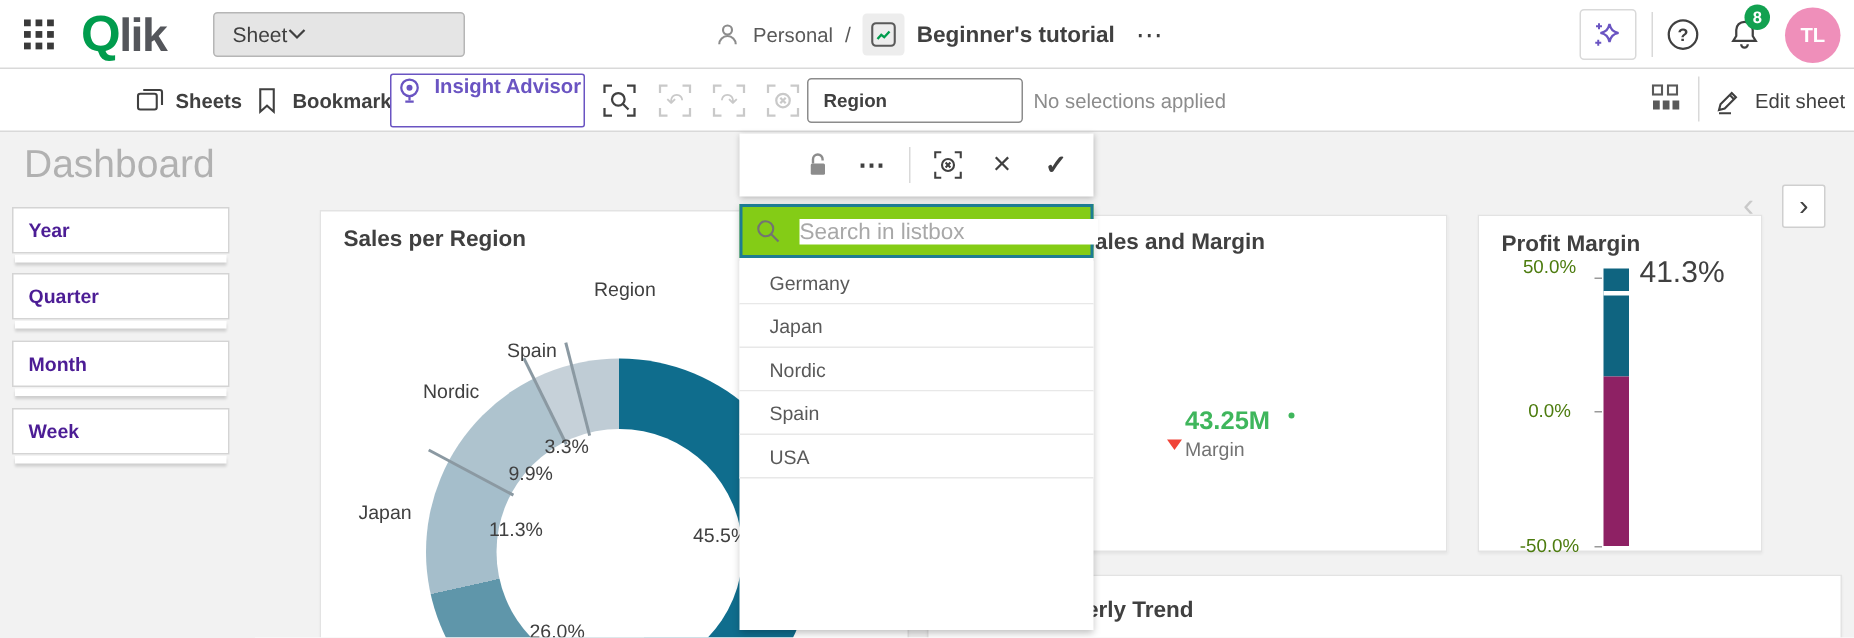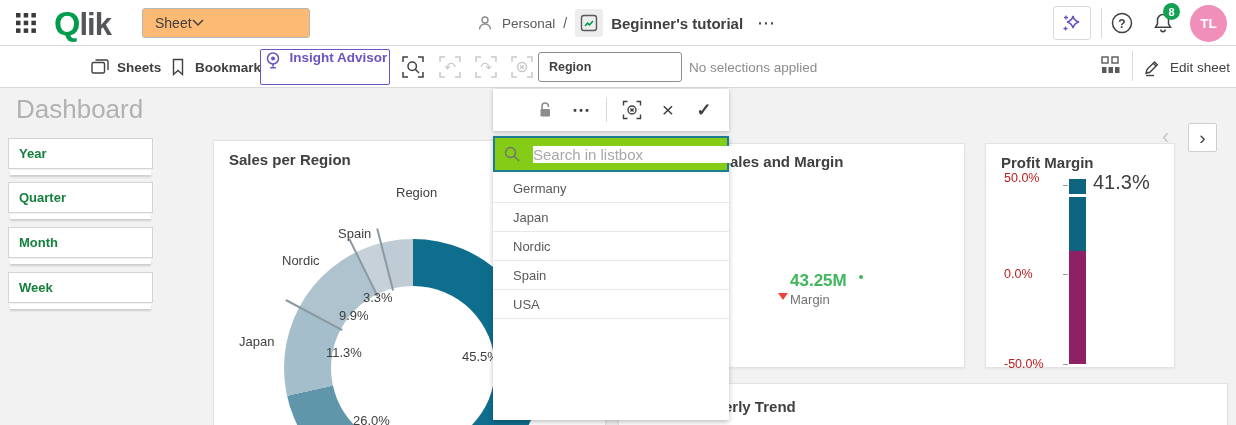--- a/index.html
+++ b/index.html
@@ -6,21 +6,21 @@
   html,body { font-family:"Liberation Sans", sans-serif; }
   #app { position:relative; width:1236px; height:425px; overflow:hidden; background:var(--page-bg,#f2f2f2); color:#404040; }
 
   
   .topbar { position:absolute; left:0; top:0; width:1236px; height:46px; background:#fff; border-bottom:1px solid #d9d9d9; z-index:5; }
   .iconbtn { display:flex; align-items:center; justify-content:center; cursor:pointer; background:none; border:none; }
   .waffle { position:absolute; left:14px; top:11px; width:24px; height:24px; }
   .logo { position:absolute; left:54px; top:4px; font-weight:bold; letter-spacing:-1px; }
   .logo .q { font-size:34px; color:var(--brand-green,#009c4d); }
   .logo .lik { font-size:31px; color:#54565b; }
-  .sheet-select { position:absolute; left:142px; top:8px; width:168px; height:30px; border:1px solid #b6b6b6; border-radius:3px; background:#fdba74; display:flex; align-items:center; padding:0 12px; font-size:14px; color:#404040; cursor:pointer; }
+  .sheet-select { position:absolute; left:142px; top:8px; width:168px; height:30px; border:1px solid #b6b6b6; border-radius:3px; background:#e5e5e5; display:flex; align-items:center; padding:0 12px; font-size:14px; color:#404040; cursor:pointer; }
   .sheet-select svg { margin-left:auto; }
   .breadcrumb { position:absolute; left:476px; top:0; height:46px; display:flex; align-items:center; gap:8px; }
   .crumb-owner { font-size:13.5px; color:#595959; }
   .crumb-sep { font-size:14px; color:#595959; }
   .app-icon-box { width:28px; height:28px; background:#ededed; border-radius:3px; display:flex; align-items:center; justify-content:center; }
   .app-title { font-size:15px; font-weight:bold; color:#404040; }
   .more-dots { font-size:18px; color:#404040; letter-spacing:1px; padding:0 6px; cursor:pointer; }
   .sparkle-btn { position:absolute; left:1053px; top:6px; width:38px; height:34px; border:1px solid #d9d9d9; border-radius:3px; background:#fff; }
   .tb-divider { position:absolute; top:8px; width:1px; height:30px; background:#d9d9d9; }
   .help-btn { position:absolute; left:1106px; top:7px; width:32px; height:32px; }
@@ -37,21 +37,21 @@
   .sel-status { position:absolute; left:689px; top:0; height:42px; display:flex; align-items:center; font-size:13.5px; color:#8c8c8c; }
   .grid-btn { position:absolute; left:1100px; top:8px; width:26px; height:26px; cursor:pointer; }
   .toolbar .tb-divider { top:5px; }
   .edit-btn { position:absolute; left:1142px; top:0; height:42px; display:flex; align-items:center; gap:8px; font-size:13.5px; color:#404040; cursor:pointer; }
 
   
   .page-title { position:absolute; left:16px; top:94px; font-size:26px; color:#b1b1b1; }
   .nav-prev { position:absolute; left:1162px; top:124px; font-size:22px; color:#c9c9c9; cursor:pointer; }
   .nav-next { position:absolute; left:1188px; top:123px; width:29px; height:29px; background:#fff; border:1px solid #cfcfcf; border-radius:2px; display:flex; align-items:center; justify-content:center; font-size:19px; color:#404040; cursor:pointer; }
 
-  .filter { position:absolute; left:8px; width:145px; height:31px; background:#fff; border:1px solid #d4d4d4; display:flex; align-items:center; padding:0 10px; font-size:13px; font-weight:bold; color:#15803d; cursor:pointer; }
+  .filter { position:absolute; left:8px; width:145px; height:31px; background:#fff; border:1px solid #d4d4d4; display:flex; align-items:center; padding:0 10px; font-size:13px; font-weight:bold; color:#4c1d95; cursor:pointer; }
   .filter::after { content:""; position:absolute; left:1px; right:1px; top:31px; height:5px; background:#fff; box-shadow:0 2px 2px rgba(0,0,0,.15); }
 
   .card { position:absolute; background:#fff; border:1px solid #e3e3e3; box-shadow:0 1px 2px rgba(0,0,0,.06); }
   .card-title { position:absolute; left:15px; top:10px; font-size:15px; font-weight:bold; color:#404040; white-space:nowrap; }
 
   
   .donut-card { left:213px; top:140px; width:393px; height:300px; }
   .donut-legend { position:absolute; left:182px; top:44px; font-size:13px; color:#404040; }
   .donut-ring { position:absolute; left:70px; top:98px; width:258px; height:258px; border-radius:50%; }
   .donut-ring::after { content:""; position:absolute; left:47px; top:47px; width:164px; height:164px; border-radius:50%; background:#fff; }
@@ -67,21 +67,21 @@
   .kpi-margin { position:absolute; left:171px; top:127px; font-size:17px; font-weight:bold; color:var(--kpi-green,#3fb65c); }
   .kpi-green-dot { position:absolute; left:240px; top:131px; width:4px; height:4px; border-radius:50%; background:var(--kpi-green,#3fb65c); }
   .kpi-margin-label { position:absolute; left:171px; top:148px; font-size:13px; color:#737373; }
 
   
   .gauge-card { left:985px; top:143px; width:190px; height:225px; }
   .gauge-bar { position:absolute; left:83px; top:35px; width:17px; height:185px; }
   .gauge-top { position:absolute; left:0; top:0; width:17px; height:72px; background:var(--gauge-teal,#0f6480); }
   .gauge-bottom { position:absolute; left:0; top:72px; width:17px; height:113px; background:var(--gauge-purple,#8e2164); }
   .gauge-marker { position:absolute; left:0; top:15px; width:17px; height:3px; background:#fff; }
-  .gtick { position:absolute; width:58px; text-align:left; font-size:12.5px; color:#b91c1c; }
+  .gtick { position:absolute; width:58px; text-align:center; font-size:12.5px; color:#4d7c0f; }
   .gtickmark { position:absolute; left:77px; width:5px; height:1px; background:#9a9a9a; }
   .gauge-value { position:absolute; left:107px; top:27px; font-size:20px; color:#404040; }
 
   
   .trend-card { left:618px; top:383px; width:610px; height:60px; }
   .trend-card .card-title { left:65px; top:14px; }
 
   
   .popup-toolbar { position:absolute; left:493px; top:89px; width:236px; height:42px; background:#fff; box-shadow:0 1px 4px rgba(0,0,0,.25); z-index:10; display:flex; align-items:center; justify-content:flex-end; gap:14px; padding-right:14px; }
   .pt-icon { width:22px; height:22px; display:flex; align-items:center; justify-content:center; cursor:pointer; color:#404040; }

